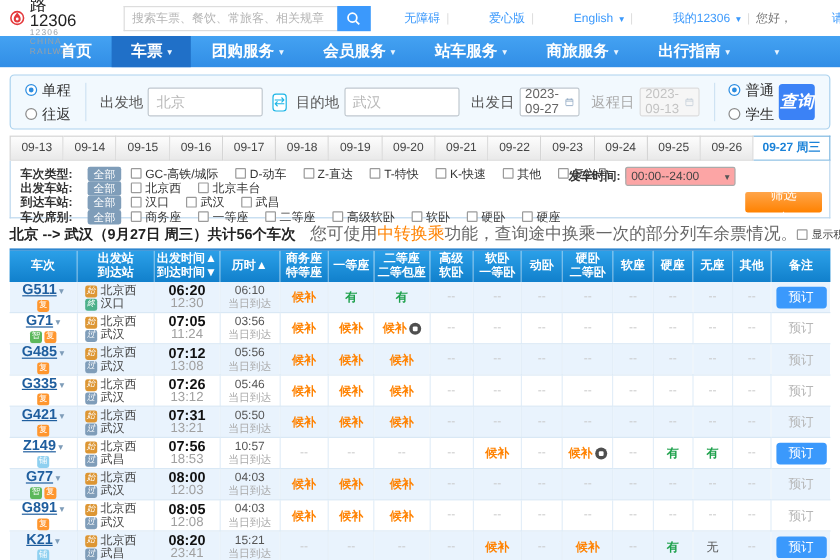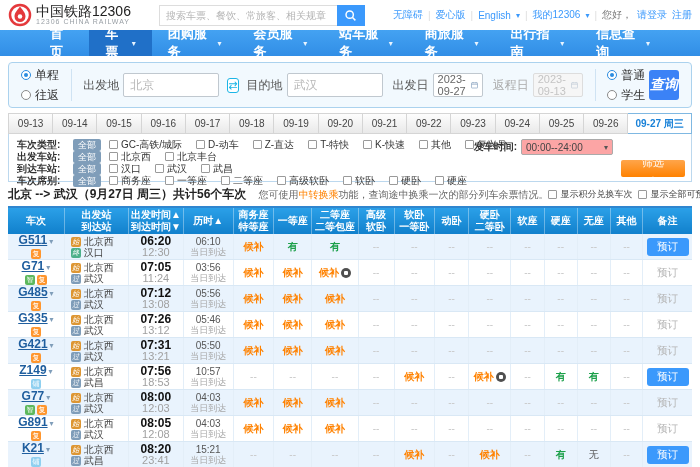--- a/index.html
+++ b/index.html
@@ -10,21 +10,21 @@
   .topbar { height:30px; display:flex; align-items:center; padding:0 8px; background:#fff; }
   .logo { display:flex; align-items:center; gap:4px; }
   .logo svg { width:24px; height:24px; }
   .logo-title { font-size:14px; font-weight:normal; color:#222; line-height:14px; }
   .logo-sub { font-size:7px; color:#9aa0a6; letter-spacing:1px; line-height:8px; }
   .searchbox { display:flex; margin-left:28px; }
   .searchbox input { width:178px; height:21px; border:1px solid #ddd; border-right:none; font-size:10px; padding:0 6px; color:#333; outline:none; }
   .searchbox input::placeholder { color:#b5b5b5; }
   .search-btn { width:28px; height:21px; background:#3b99fc; border:none; display:flex; align-items:center; justify-content:center; cursor:pointer; }
   .toplinks { margin-left:auto; font-size:10px; color:#777; display:flex; align-items:center; gap:5px; white-space:nowrap; }
-  .toplinks .lnk { color:#3b99fc; cursor:pointer; }
+  .toplinks .lnk { color:#3b99fc; cursor:pointer;margin-left:28px; }
   .toplinks .sep { color:#ddd; }
   .tl-caret { color:#3b99fc; font-size:8px; }
 
   
   .nav { height:26px; background:linear-gradient(#44a2f2,#318ee6); display:flex; align-items:stretch; justify-content:space-around; padding:0 34px; }
   .nav-item { color:#fff; font-size:13px; font-weight:bold; display:flex; align-items:center; padding:0 16px; cursor:pointer; }
   .nav-item.active { background:#2070c8; }
   .nav-caret { font-size:8px; margin-left:4px; color:#e8f4ff; }
 
   
@@ -59,21 +59,21 @@
   .depart-time { position:absolute; right:78px; top:5px; display:flex; align-items:center; font-size:10px; color:#333; }
   .depart-time .dlabel { font-weight:bold; margin-right:4px; }
   .dselect { width:92px; height:16px; border:1px solid #aaa; border-radius:2px; background:#fca5a5; font-size:10px; color:#444; display:flex; align-items:center; padding:0 4px; cursor:pointer; }
   .dselect .sc { margin-left:auto; font-size:8px; color:#555; }
   .filter-btn { position:absolute; right:6px; bottom:4px; width:64px; height:17px; background:linear-gradient(#ffa54a,#ff8201); border:none; border-radius:2px; color:#fff; font-size:11px; cursor:pointer; display:flex; align-items:center; justify-content:center; gap:4px;flex-direction:column; }
   .filter-btn .up { font-size:8px; }
 
   
   .summary { margin:4px 8px 0; display:flex; align-items:center; padding-bottom:3px; border-bottom:2px solid #2f86cf; white-space:nowrap; }
   .sum-route { font-size:12px; font-weight:bold; color:#222; }
-  .sum-tip { font-size:10px; color:#666; margin-left:12px; }
+  .sum-tip { font-size:14px; color:#666; margin-left:12px; }
   .sum-tip .orange { color:#ff8201; cursor:pointer; }
   .sum-cbs { margin-left:auto; display:flex; gap:6px; font-size:9px; color:#444; }
   .sum-cbs .fopt { margin-right:0; }
 
   
   table.trains { margin:0 8px; width:684px; border-collapse:collapse; table-layout:fixed; }
   .trains thead th { background:linear-gradient(#2ba0e8,#1180cc); color:#fff; font-size:10px; font-weight:bold; height:26px; border-right:1px solid rgba(255,255,255,.35); line-height:12px; white-space:pre-line; text-align:center; vertical-align:middle; padding:0; }
   .trains thead th:last-child { border-right:none; }
   .trains td { text-align:center; vertical-align:middle; border-bottom:1px solid #d9e8f5; border-right:1px solid #e3eef8; height:23px; font-size:10px; padding:0; overflow:hidden; }
   .trains td:last-child { border-right:none; }
@@ -166,21 +166,20 @@
       </div>
       <div class="nav-item">
         <span>商旅服务</span>
         <span class="nav-caret">▾</span>
       </div>
       <div class="nav-item">
         <span>出行指南</span>
         <span class="nav-caret">▾</span>
       </div>
       <div class="nav-item">
-        <span>信息查询</span>
         <span class="nav-caret">▾</span>
       </div>
     </nav>
 
   <section class="query-panel">
     <div class="trip-radios">
       <span class="radio-line">
           <span class="radio checked"></span>
           <span>单程</span>
         </span>

